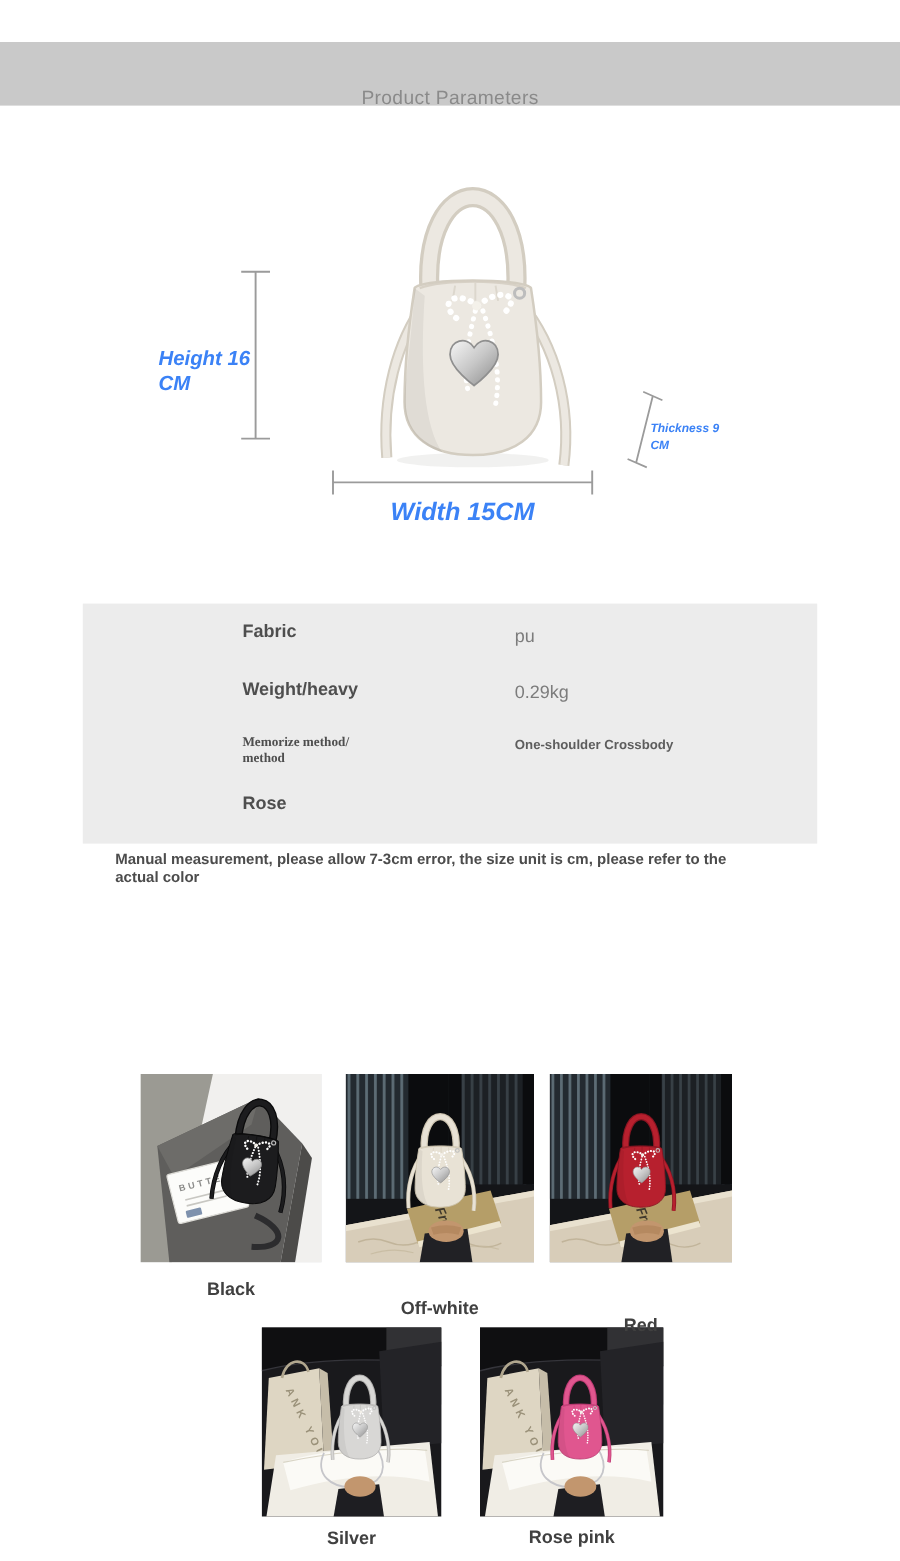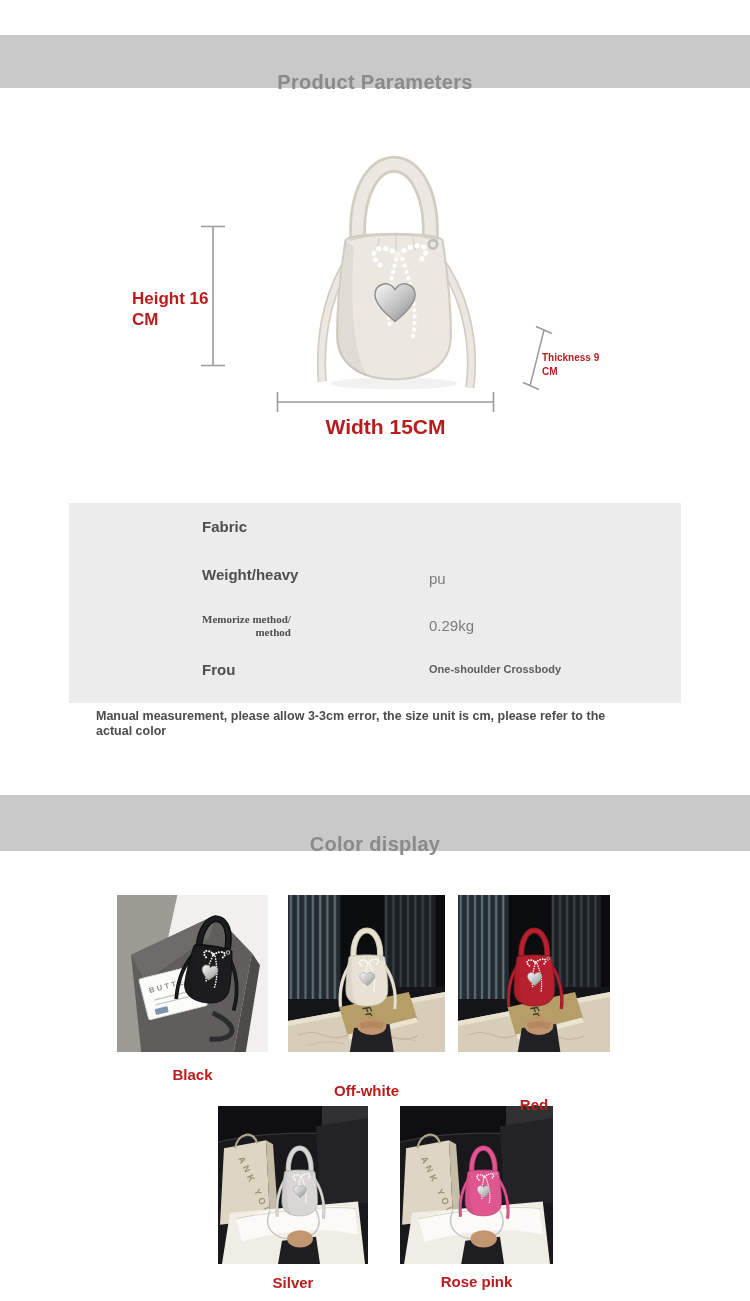--- a/index.html
+++ b/index.html
@@ -1,45 +1,45 @@
 <!DOCTYPE html>
 <html><head>
 <meta charset="utf-8">
 <style>
   html,body{margin:0;padding:0;background:#fff;}
   .page{position:relative;width:750px;height:1301px;background:#fff;overflow:hidden;
         font-family:"Liberation Sans",sans-serif;}
   svg text{font-family:"Liberation Sans",sans-serif;}
   .secbar{position:absolute;left:0;width:750px;background:#c9c9c9;display:flex;
           align-items:center;justify-content:center;}
-  .secbar span{font-weight:700;font-size:20px;color:#8a8a8a;letter-spacing:.3px;margin-top:42px;}
+  .secbar span{font-weight:400;font-size:16px;color:#8a8a8a;letter-spacing:.3px;margin-top:42px;}
   #bar-params{top:35px;height:53px;}
   #bar-colors{top:795px;height:56px;}
   .abs{position:absolute;}
   .pre{white-space:pre-line;}
-  .dim-label{position:absolute;font-weight:700;color:#b91c1c;}
+  .dim-label{position:absolute;font-weight:700;color:#3b82f6;font-style:italic;}
   #height-label{left:132px;top:288px;width:96px;font-size:17px;line-height:21px;}
   #width-label{left:276px;top:415px;width:219px;text-align:center;font-size:21px;}
   #thickness-label{left:542px;top:351px;width:84px;font-size:10px;line-height:14px;}
   .dim-svg{position:absolute;}
   .spec-table{position:absolute;left:69px;top:503px;width:612px;height:200px;background:#ececec;}
-  .spec-lbl{position:absolute;left:133px;font-weight:700;color:#4e4e4e;font-size:15px;text-align:right;}
+  .spec-lbl{position:absolute;left:133px;font-weight:700;color:#4e4e4e;font-size:15px;}
   .spec-lbl.small{font-size:11px;line-height:13px;font-family:Liberation Serif, serif;}
-  .spec-val{position:absolute;left:360px;color:#7c7c7c;font-size:15px;margin-top:48px;}
+  .spec-val{position:absolute;left:360px;color:#7c7c7c;font-size:15px;}
   .spec-val.small{font-size:11px;line-height:13.5px;font-weight:700;color:#5d5d5d;width:232px;}
   .note{position:absolute;left:96px;top:709px;width:552px;font-size:12.5px;font-weight:700;
         color:#4c4c4c;line-height:14.5px;}
   .photo{position:absolute;background:#e8e8e8;overflow:hidden;}
   .photo svg{display:block;width:100%;height:100%;}
   #photo-black{left:117px;top:895px;width:151px;height:157px;}
   #photo-offwhite{left:288px;top:895px;width:157px;height:157px;}
   #photo-red{left:458px;top:895px;width:152px;height:157px;}
   #photo-silver{left:218px;top:1106px;width:150px;height:158px;}
   #photo-rose{left:400px;top:1106px;width:153px;height:158px;}
-  .swatch-label{position:absolute;font-weight:700;font-size:15px;color:#b91c1c;text-align:center;}
+  .swatch-label{position:absolute;font-weight:700;font-size:15px;color:#404040;text-align:center;}
   #label-black{left:117px;width:151px;top:1066px;}
   #label-offwhite{left:288px;width:157px;top:1065px;margin-top:17px;}
   #label-red{left:458px;width:152px;top:1096px;}
   #label-silver{left:218px;width:150px;top:1274px;}
   #label-rose{left:400px;width:153px;top:1273px;}
   .defs-holder{position:absolute;width:0;height:0;overflow:hidden;}
 </style>
 </head>
 <body>
 
@@ -112,29 +112,26 @@
     <div class="spec-lbl" style="top:15px">Fabric</div>
     <div class="spec-val" style="top:19px">pu</div>
 
     <div class="spec-lbl" style="top:63px">Weight/heavy</div>
     <div class="spec-val" style="top:66px">0.29kg</div>
 
     <div class="spec-lbl small pre" style="top:110px">Memorize method/
 method</div>
     <div class="spec-val small" style="top:112px">One-shoulder Crossbody</div>
 
-    <div class="spec-lbl" style="top:158px">Frou</div>
-  </div>
-
-  <div class="note pre">Manual measurement, please allow 3-3cm error, the size unit is cm, please refer to the
+    <div class="spec-lbl" style="top:158px">Rose</div>
+  </div>
+
+  <div class="note pre">Manual measurement, please allow 7-3cm error, the size unit is cm, please refer to the
 actual color</div>
 
-  <div class="secbar" id="bar-colors">
-    <span>Color display</span>
-  </div>
 
   <div class="photo" id="photo-black">
     <svg viewBox="0 0 150 157" preserveAspectRatio="none">
       <rect width="150" height="157" fill="#f1f0ee"></rect>
       <path d="M0,0 H60 L26,157 H0 Z" fill="#9b9a93"></path>
       <path d="M14,60 L98,20 L134,58 L116,157 L24,157 Z" fill="#5f5e5c"></path>
       <path d="M14,60 L98,20 L92,42 L28,86 Z" fill="#6d6c69"></path>
       <path d="M116,157 L134,58 L142,70 L128,157 Z" fill="#4c4b49"></path>
       <g transform="rotate(-14 57 98)">
         <rect x="26" y="76" width="60" height="42" rx="2" fill="#fcfcfa" stroke="#dcdbd6"></rect>

